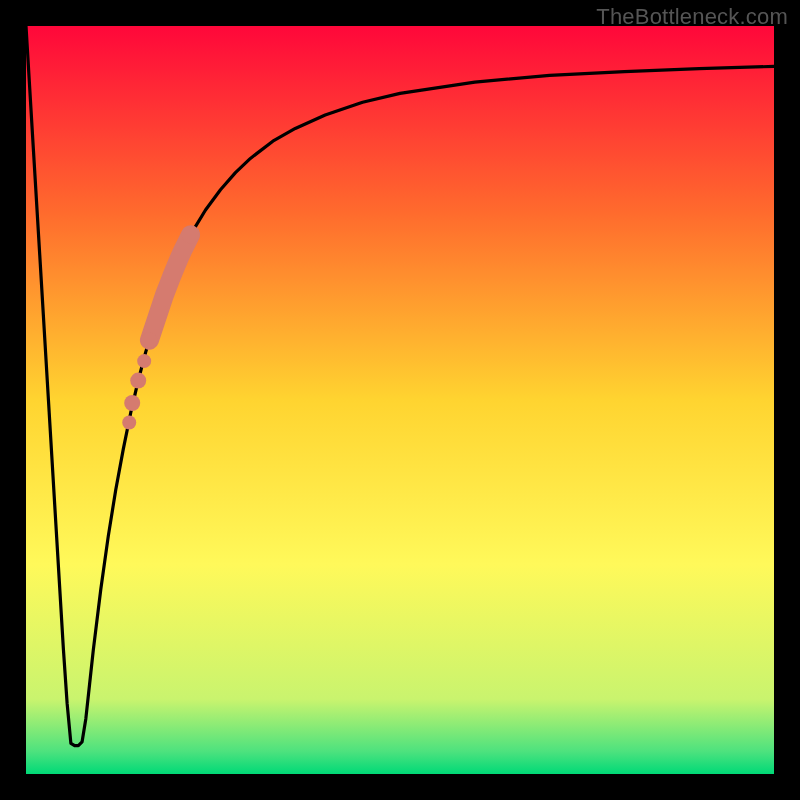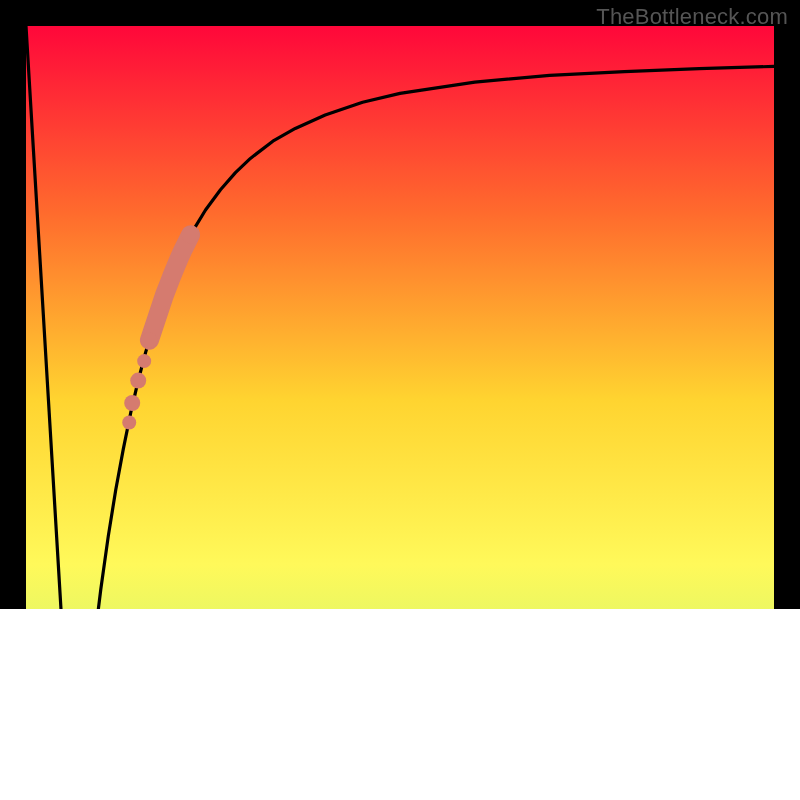--- a/index.html
+++ b/index.html
@@ -2,21 +2,21 @@
 <html><head>
 <meta charset="utf-8">
 <style>
   body {
     margin: 0;
     padding: 0;
     background: #fff;
   }
   .chart-wrap {
     width: 800px;
-    height: 609px;
+    height: 800px;
     position: relative;
   }
   svg {
     display: block;
   }
   .watermark {
     position: absolute;
     top: 4px;
     right: 12px;
     font-family: Arial, Helvetica, sans-serif;

